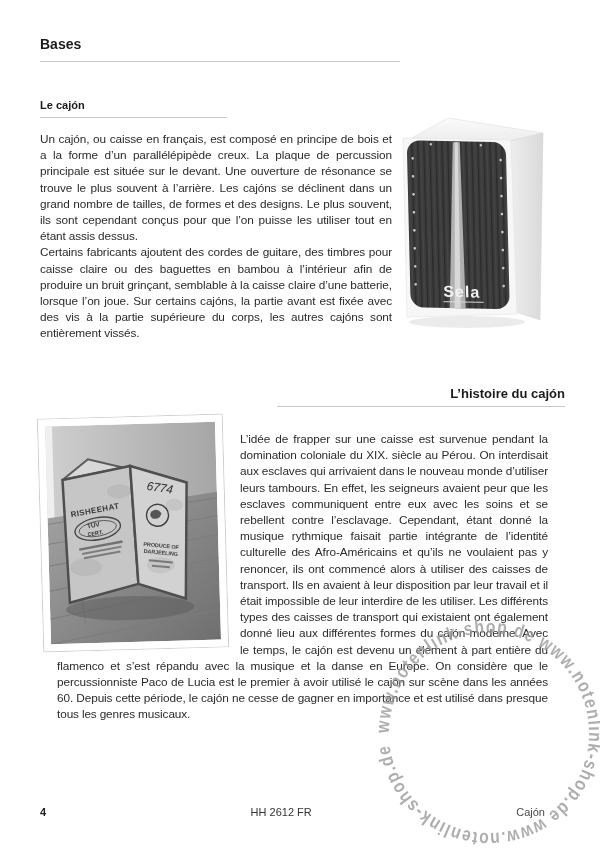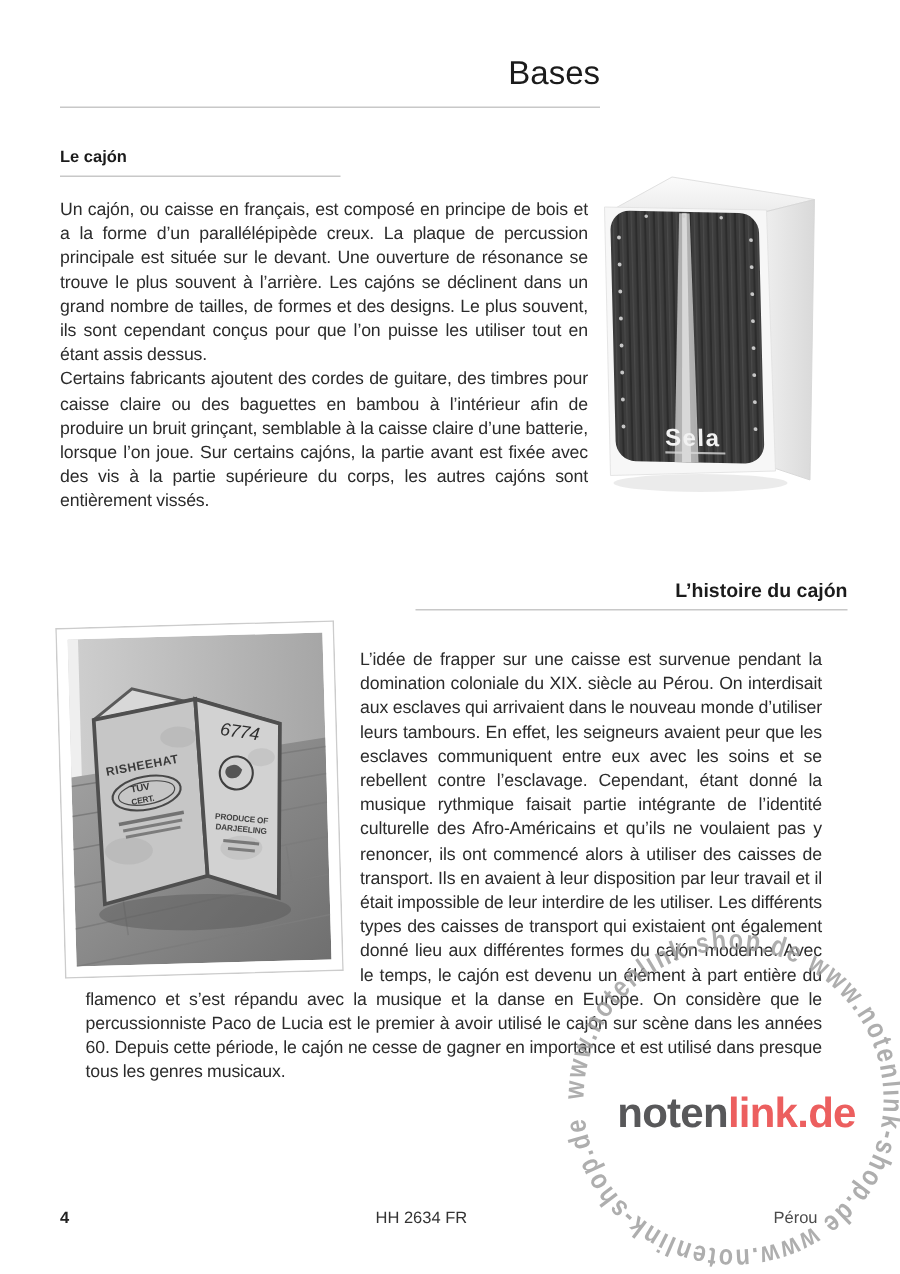--- a/index.html
+++ b/index.html
@@ -3,21 +3,21 @@
 <meta charset="utf-8">
 <style>
   html,body{margin:0;padding:0;background:#ffffff;}
   #page{
     position:relative;width:600px;height:849px;background:#ffffff;overflow:hidden;
     font-family:"Liberation Sans","DejaVu Sans",sans-serif;color:#2b2b2b;
   }
   .rule{border-bottom:1px solid #c8c8c8;}
   h1,h2{margin:0;color:#1b1b1b;font-family:"Liberation Sans","DejaVu Sans",sans-serif;}
   #kicker{position:absolute;left:40px;top:36px;width:360px;padding-bottom:9px;}
-  #kicker h1{font-size:22px;font-weight:normal;letter-spacing:0;text-align:right;}
+  #kicker h1{font-size:14px;font-weight:bold;letter-spacing:0;}
   #title1{position:absolute;left:40px;top:99px;width:187px;padding-bottom:6px;}
   #title1 h2{font-size:11px;font-weight:bold;}
   #title2{position:absolute;left:277px;top:386px;width:288px;padding-bottom:5px;text-align:right;}
   #title2 h2{font-size:13px;font-weight:bold;}
   .bodytext{font-size:11.8px;line-height:16.2px;text-align:justify;letter-spacing:-0.1px;word-spacing:-0.2px;color:#2b2b2b;}
   #intro{position:absolute;left:40px;top:131px;width:352px;}
   #intro p{margin:0;}
   #intro p + p{}
   #history{position:absolute;left:40px;top:414px;width:525px;}
   #history p{margin:17px;}
@@ -202,21 +202,20 @@
 
   <svg id="watermark" viewBox="0 0 600 849">
     <defs>
       <path id="wmCircle" d="M 389 733 a 100 100 0 1 1 200 0 a 100 100 0 1 1 -200 0" fill="none"></path>
     </defs>
     <text class="arc-text">
       <textPath href="#wmCircle" textLength="616" lengthAdjust="spacingAndGlyphs">www.notenlink-shop.de  www.notenlink-shop.de  www.notenlink-shop.de</textPath>
     </text>
   </svg>
 
-  <div id="wm-logo"><span class="g">noten</span><span class="r">link.de</span></div>
 
   <div id="footer">
     <span class="pageno">4</span>
-    <span class="code">HH 2634 FR</span>
-    <span class="chapter">Pérou</span>
+    <span class="code">HH 2612 FR</span>
+    <span class="chapter">Cajón</span>
   </div>
 
 </div>
 
 </body></html>

